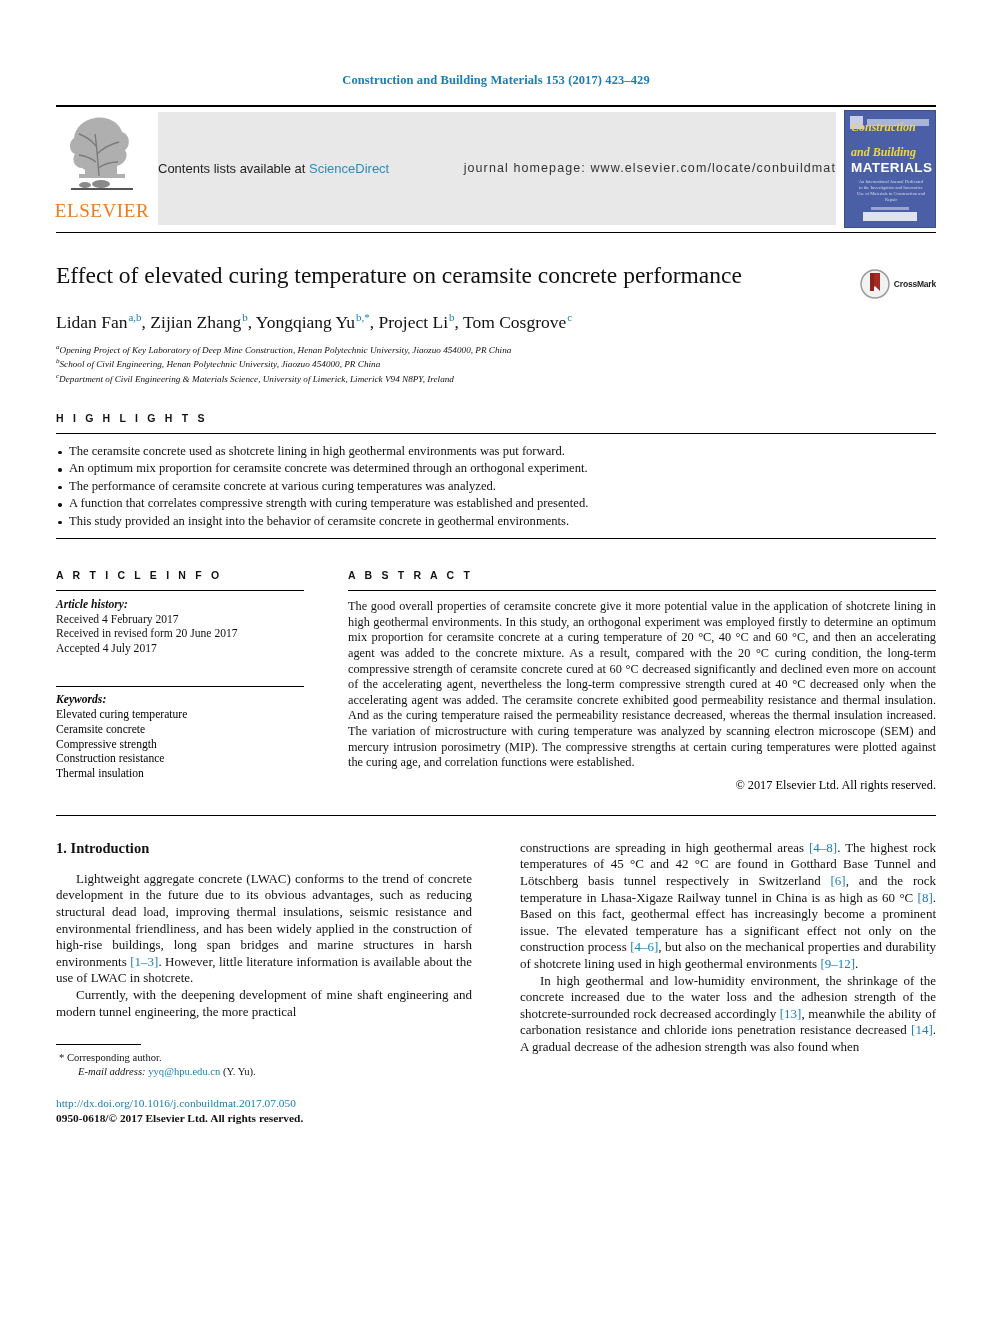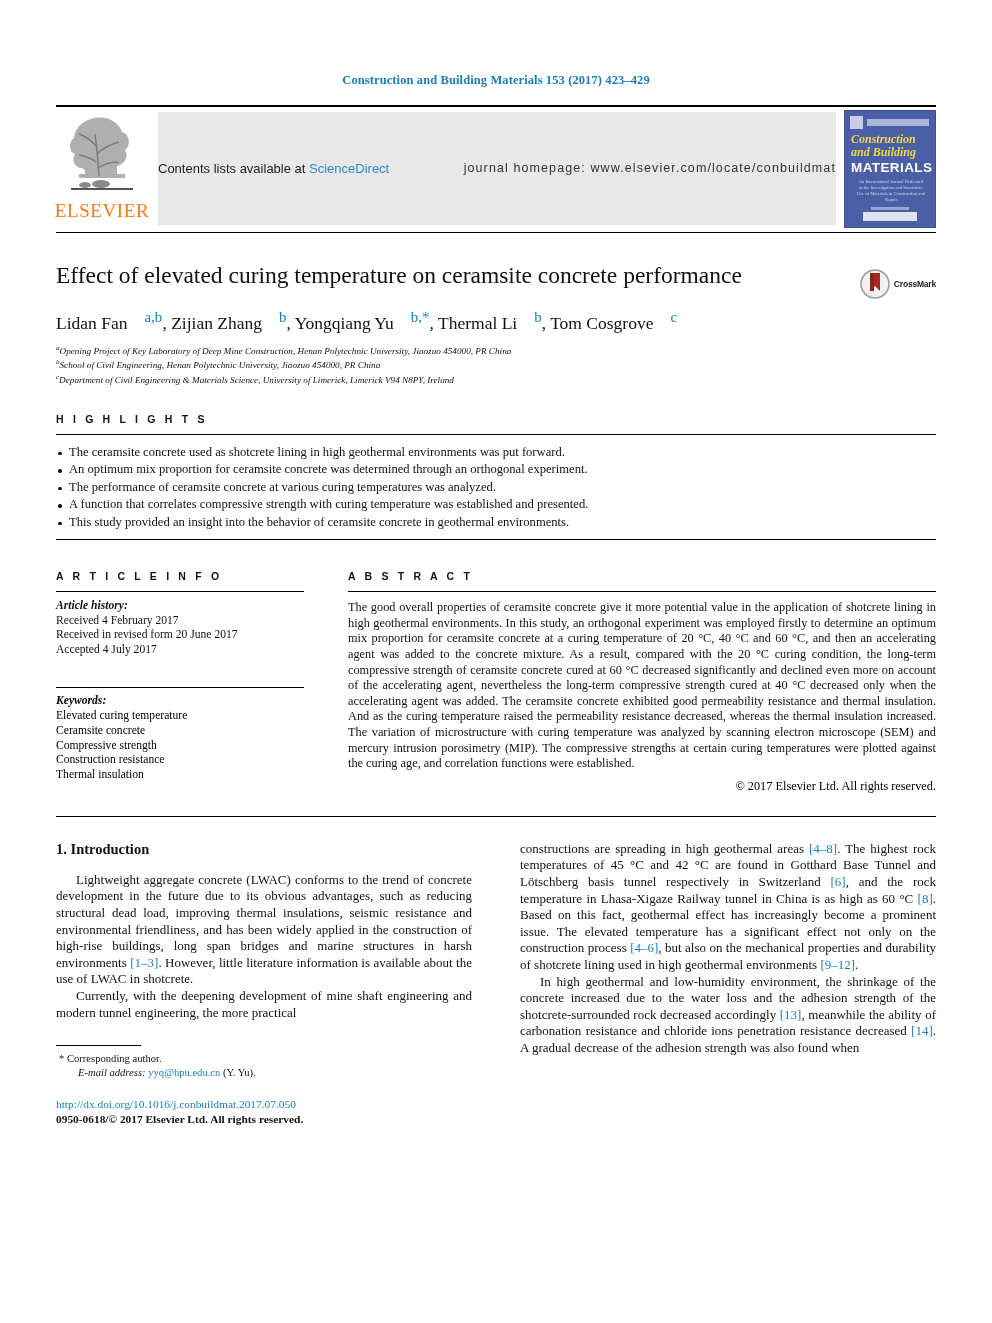--- a/index.html
+++ b/index.html
@@ -118,21 +118,21 @@
   .cover-t1, .cover-t2 {
     position: absolute;
     left: 6px; right: 4px;
     color: #f2d642;
     font-family: "Liberation Serif", serif;
     font-style: italic;
     font-weight: bold;
     font-size: 12px;
     line-height: 13px;
   }
-  .cover-t1 { top: 22px; }
+  .cover-t1 { top: 10px; }
   .cover-t2 { top: 35px; }
   .cover-t3 {
     position: absolute;
     top: 49px; left: 6px; right: 4px;
     color: #ffffff;
     font-family: "Liberation Sans", sans-serif;
     font-weight: bold;
     font-size: 13.5px;
     letter-spacing: .4px;
   }
@@ -193,24 +193,23 @@
   }
   .authors {
     font-family: "Liberation Serif", serif;
     font-size: 17.5px;
     margin-top: 16px;
     color: #111;
     line-height: 22px;
   }
   .authors sup {
     color: #1a7eb5;
-    font-size: 15px;
+    font-size: 11px;
     vertical-align: super;
     padding-left: 1px;
-    margin-left: 16px;
   }
   .affils {
     margin-top: 9px;
     font-style: italic;
     font-size: 9.2px;
     line-height: 11.6px;
     color: #111;
   }
   .affils sup {
     font-size: 7px;
@@ -432,21 +431,21 @@
         <path d="M10 4 h10 v18 l-5 -5 l-5 5 Z" fill="#a62a21"></path>
         <path d="M10 4 h4 v18 l-4 0 Z" fill="#8c221a"></path>
       </svg>
       <span class="crossmark-label">CrossMark</span>
     </div>
 
     <div class="authors">
       <span><span>Lidan Fan</span><sup>a,b</sup></span>,
       <span><span>Zijian Zhang</span><sup>b</sup></span>,
       <span><span>Yongqiang Yu</span><sup>b,*</sup></span>,
-      <span><span>Thermal Li</span><sup>b</sup></span>,
+      <span><span>Project Li</span><sup>b</sup></span>,
       <span><span>Tom Cosgrove</span><sup>c</sup></span>
     </div>
 
     <div class="affils">
       <div><sup>a</sup><span>Opening Project of Key Laboratory of Deep Mine Construction, Henan Polytechnic University, Jiaozuo 454000, PR China</span></div>
       <div><sup>b</sup><span>School of Civil Engineering, Henan Polytechnic University, Jiaozuo 454000, PR China</span></div>
       <div><sup>c</sup><span>Department of Civil Engineering &amp; Materials Science, University of Limerick, Limerick V94 N8PY, Ireland</span></div>
     </div>
   </div>
 

